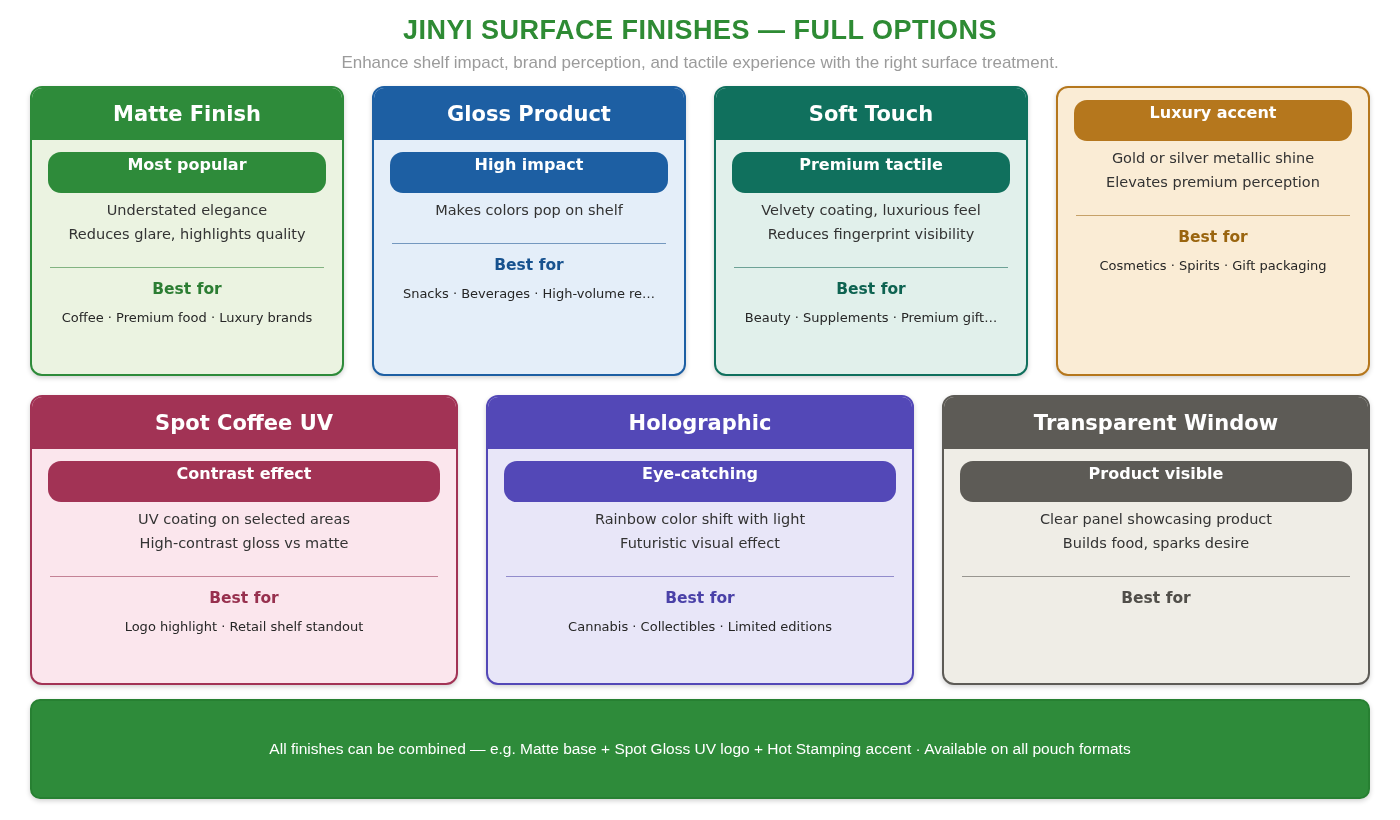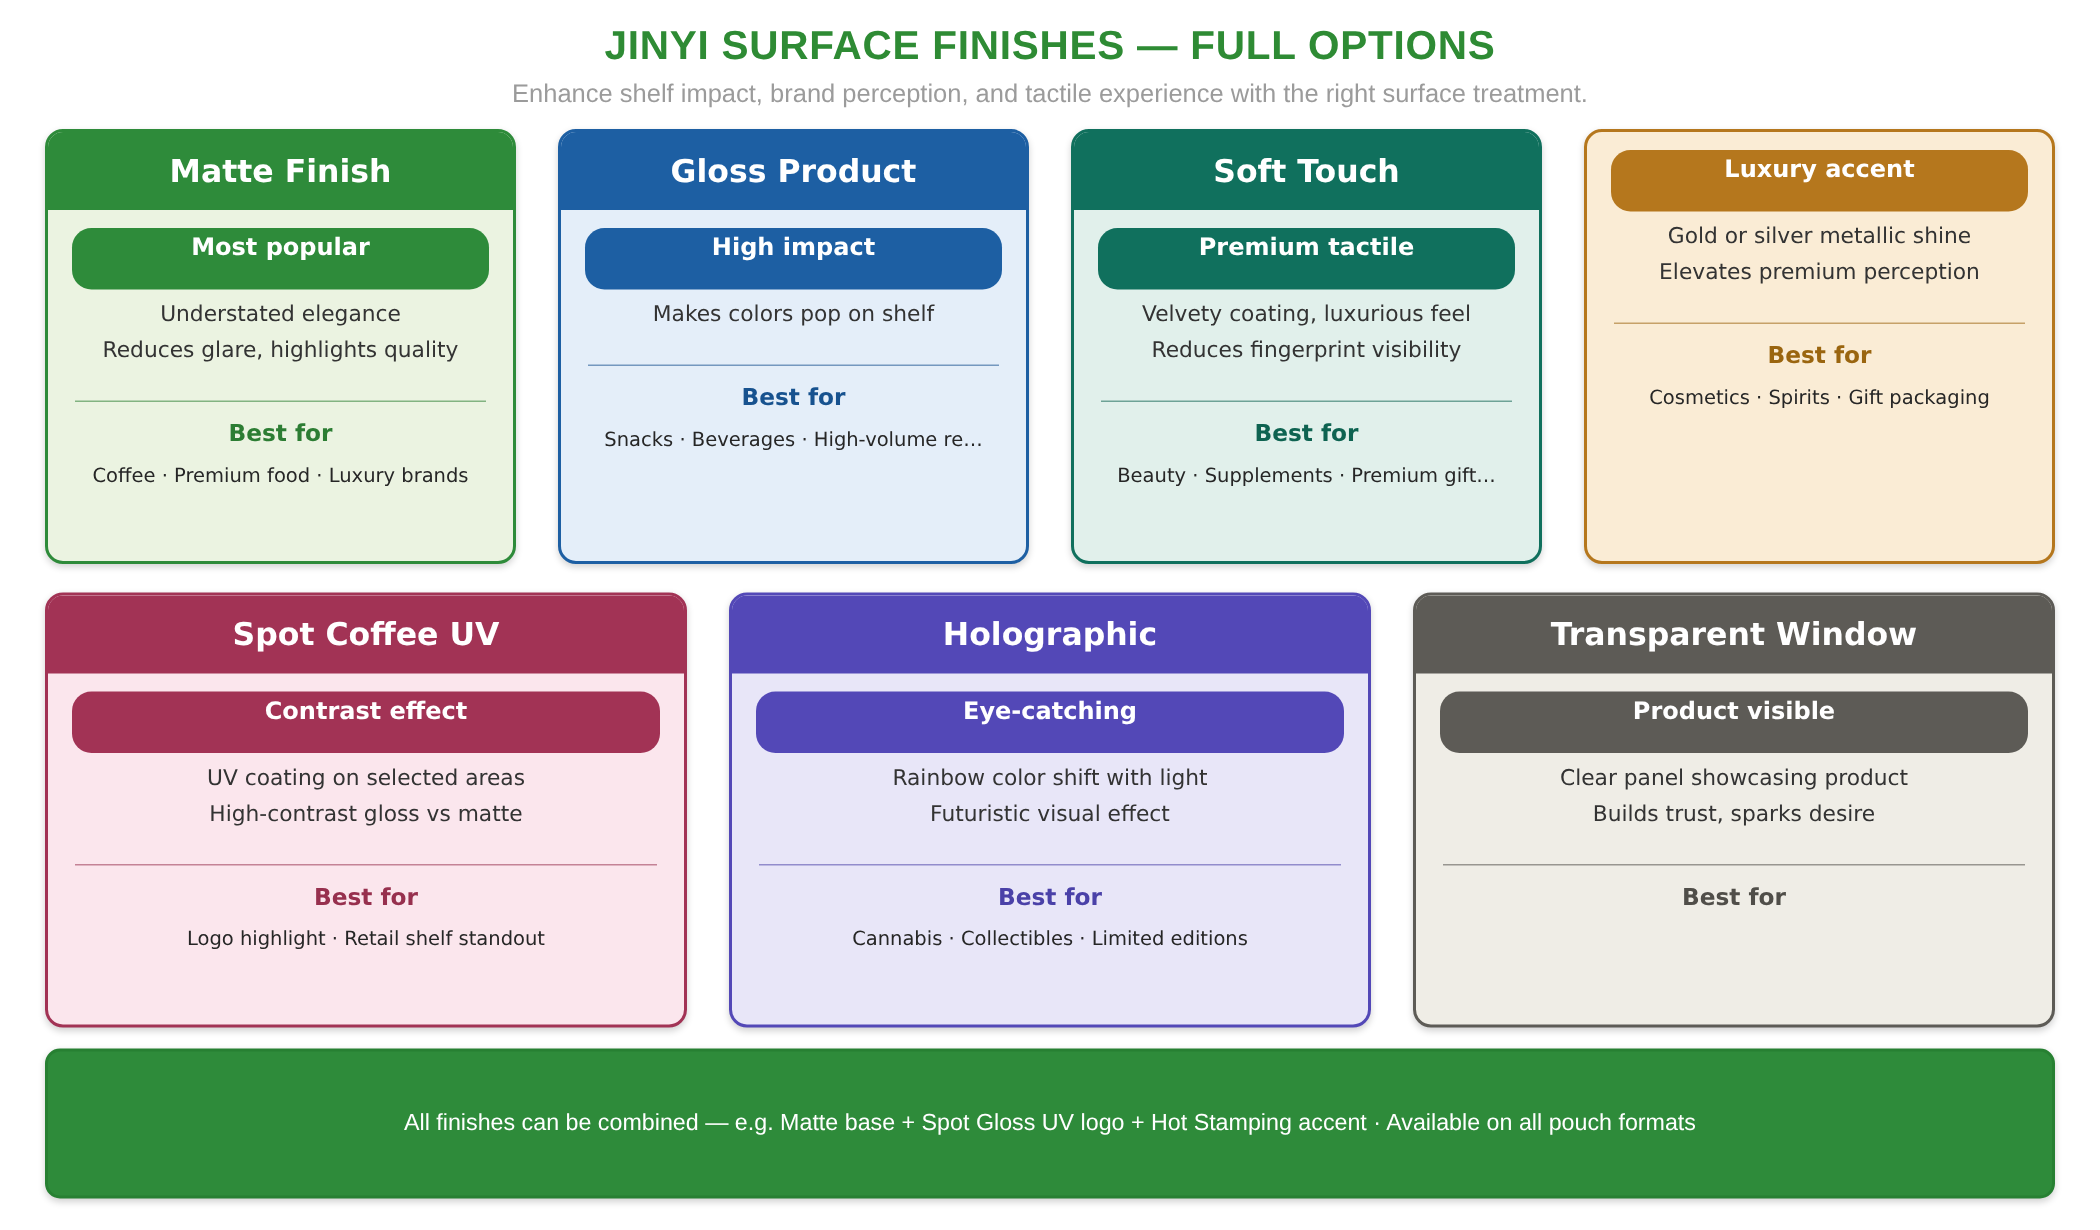--- a/index.html
+++ b/index.html
@@ -191,21 +191,21 @@
     </div>
   </div>
 
   <div class="card" style="--header: #5d5b56; --body: #efede6; --accent: #504e49;">
     <div class="card-header">
       <span class="card-title">Transparent Window</span>
     </div>
     <div class="card-body">
       <div class="badge">Product visible</div>
       <div class="feature-line">Clear panel showcasing product</div>
-      <div class="feature-line">Builds trust, sparks desire</div>
+      <div class="feature-line">Builds food, sparks desire</div>
       <hr class="divider">
       <div class="best-for-label">Best for</div>
     </div>
   </div>
 </div>
 
   <div class="footer-banner" style="background: rgb(46, 139, 58);">
     <span class="footer-text">All finishes can be combined — e.g. Matte base + Spot Gloss UV logo + Hot Stamping accent · Available on all pouch formats</span>
   </div>
 </div>

